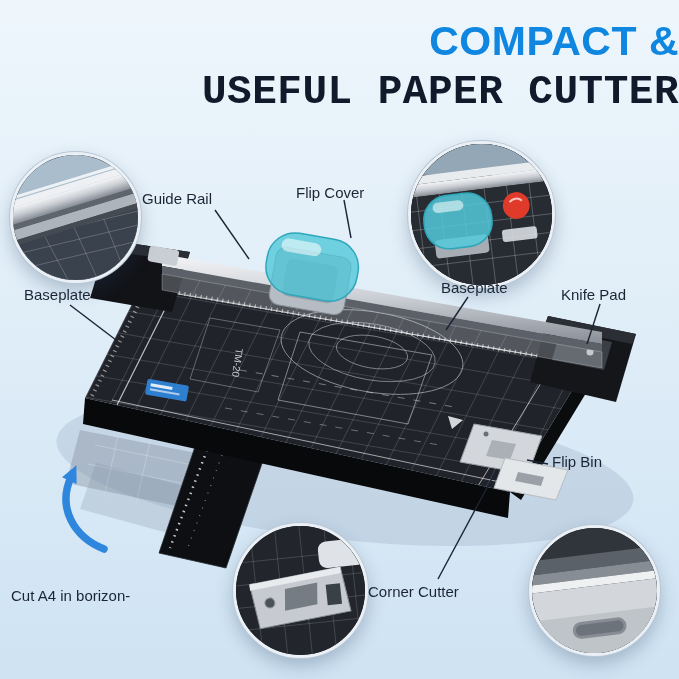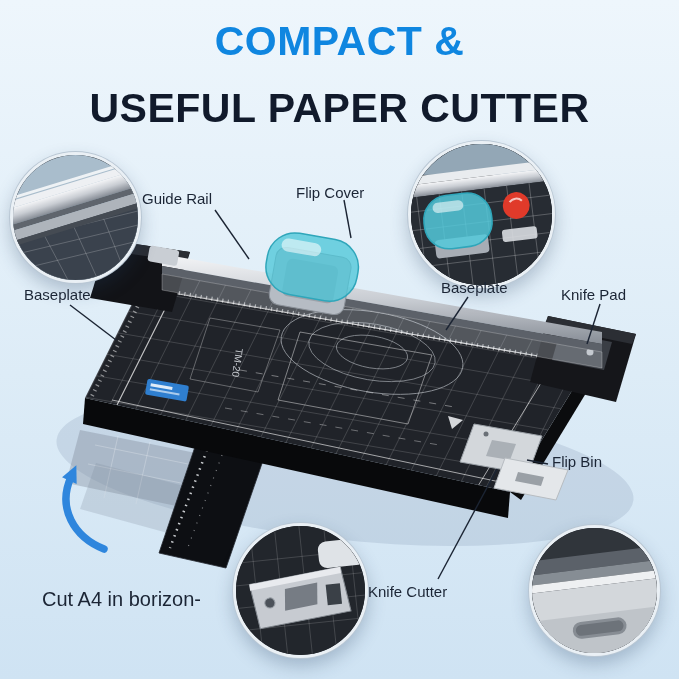--- a/index.html
+++ b/index.html
@@ -2,29 +2,29 @@
 <html style="--accent_blue: #0f86e0; --navy: #111a2b; --label_text: #1b2535; --teal: #4ec7d8; --arrow_blue: #2f86dd; --sticker_red: #e03a2a; --body_black: #202329; --silver: #d9dde2; --bg_top: #eef6fc; --bg_bottom: #cfe3f3;"><head>
 <meta charset="utf-8">
 <style>
   html,body{margin:0;padding:0;width:679px;height:679px;overflow:hidden;}
   body{
     font-family:"Liberation Sans",sans-serif;
     background:linear-gradient(180deg,var(--bg_top,#eef6fc) 0%,#ddecf7 55%,var(--bg_bottom,#cfe3f3) 100%);
   }
   .stage{position:relative;width:679px;height:679px;}
   .title{position:absolute;top:18px;left:0;width:100%;text-align:center;line-height:1.15;}
-  .title h1{margin:0;font-size:41px;font-weight:700;letter-spacing:0.5px;}
+  .title h1{margin:0;font-size:41px;font-weight:700;letter-spacing:0.5px;text-align:right;}
   .title .l1{color:var(--accent_blue,#0f86e0);}
-  .title .l2{color:var(--navy,#111a2b);margin-top:20px;}
+  .title .l2{color:var(--navy,#111a2b);margin-top:4px;font-family:Liberation Mono, monospace;}
   .scene{position:absolute;left:0;top:0;width:679px;height:679px;}
   .label{
     position:absolute;font-size:15px;font-weight:500;color:var(--label_text,#1b2535);
     white-space:nowrap;
   }
-  .cut-a4{position:absolute;left:42px;top:586px;font-size:20px;font-weight:500;color:var(--label_text,#1b2535);line-height:1.35;}
+  .cut-a4{position:absolute;left:11px;top:586px;font-size:15px;font-weight:500;color:var(--label_text,#1b2535);line-height:1.35;}
   .inset{
     position:absolute;border-radius:50%;overflow:hidden;
     border:3px solid #eaf0f5;
     box-shadow:0 0 0 1px #b9c7d4,0 8px 18px rgba(35,60,95,.28);
     background:#20242a;
   }
   .inset svg{display:block;width:100%;height:100%;}
 </style>
 </head>
 <body>
@@ -229,19 +229,19 @@
       </g>
     </svg>
   </div>
 
   <span class="label" style="left:142px;top:190px">Guide Rail</span>
   <span class="label" style="left:296px;top:184px">Flip Cover</span>
   <span class="label" style="left:24px;top:286px">Baseplate</span>
   <span class="label" style="left:441px;top:279px">Baseplate</span>
   <span class="label" style="left:561px;top:286px">Knife Pad</span>
   <span class="label" style="left:552px;top:453px">Flip Bin</span>
-  <span class="label" style="left:368px;top:583px">Knife Cutter</span>
+  <span class="label" style="left:368px;top:583px">Corner Cutter</span>
 
   <div class="cut-a4">
     <div>Cut A4 in borizon-</div>
   </div>
 
 </div>
 
 </body></html>

